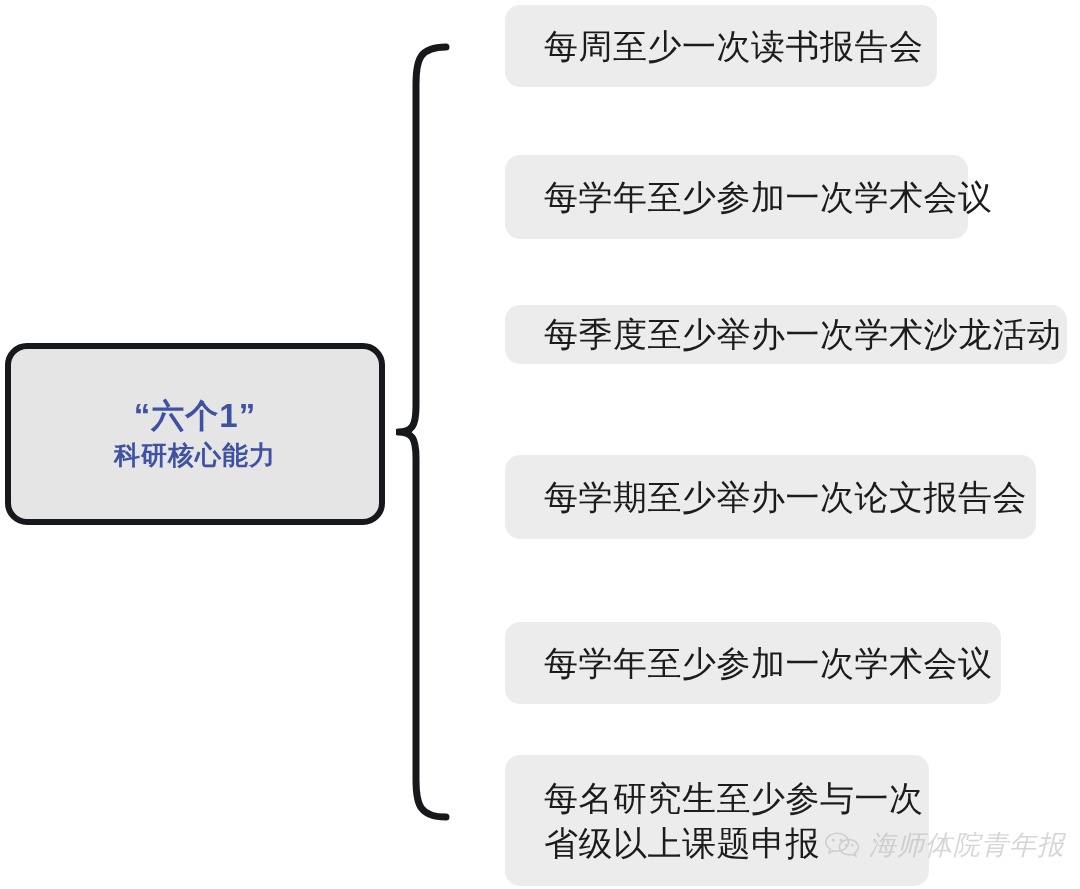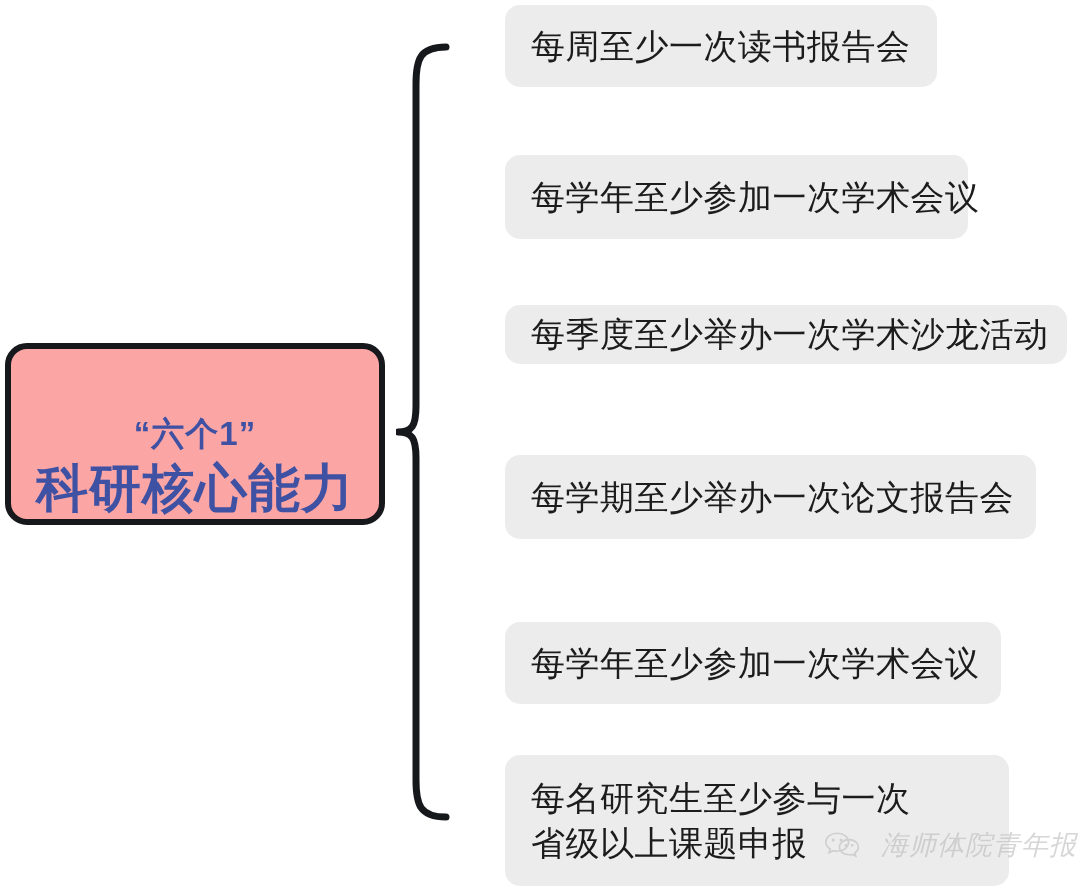--- a/index.html
+++ b/index.html
@@ -22,36 +22,36 @@
   
   .root-box {
     position: absolute;
     left: 5px;
     top: 343px;
     width: 380px;
     height: 182px;
     box-sizing: border-box;
     border: 6px solid #17181c;
     border-radius: 22px;
-    background: #fca5a5;
+    background: #e5e5e5;
     display: flex;
     flex-direction: column;
     align-items: center;
-    justify-content: flex-end;
+    justify-content: center;
   }
   .root-line {
     color: #3f51a3;
     font-weight: 700;
     letter-spacing: 1px;
     white-space: nowrap;
     line-height: 1.18;
     text-align: center;
   }
   .root-line-1 { font-size: 33px; }
-  .root-line-2 { font-size: 52px; margin-top: 4px; }
+  .root-line-2 { font-size: 26px; margin-top: 4px; }
 
   
   .brace-wrap {
     position: absolute;
     left: 396px;
     top: 28px;
     width: 110px;
     height: 810px;
   }
   .brace-wrap svg { display: block; }
@@ -59,55 +59,54 @@
   
   .pill {
     position: absolute;
     background: #ececec;
     border-radius: 15px;
     box-sizing: border-box;
     display: flex;
     flex-direction: column;
     align-items: flex-start;
     justify-content: center;
-    padding: 0 26px;
+    padding: 0 39px;
   }
   .pill-text {
     color: #1c1c1c;
     font-size: 34px;
     line-height: 1.32;
     white-space: nowrap;
     letter-spacing: 0.5px;
   }
 
   .pill-1 { left: 505px; top: 5px;   width: 432px; height: 82px; }
   .pill-2 { left: 505px; top: 155px; width: 463px; height: 84px; }
   .pill-3 { left: 505px; top: 305px; width: 562px; height: 59px; }
   .pill-4 { left: 505px; top: 455px; width: 531px; height: 84px; }
   .pill-5 { left: 505px; top: 607px; width: 496px; height: 82px; margin-top: 15px; }
-  .pill-6 { left: 505px; top: 755px; width: 504px; height: 131px; }
+  .pill-6 { left: 505px; top: 755px; width: 424px; height: 131px; }
 
   
   .watermark {
     position: absolute;
     left: 824px;
     top: 827px;
     display: flex;
     align-items: center;
     gap: 9px;
     opacity: 0.55;
     pointer-events: none;
   }
   .watermark-text {
     color: #b6b6b6;
     font-size: 27px;
     font-style: italic;
     white-space: nowrap;
     letter-spacing: 1px;
-    margin-left: 12px;
   }
   .wechat-icon { display: block; }
 </style>
 </head>
 <body>
 
 <div id="canvas">
 
   <div class="root-box">
     <div class="root-line root-line-1">“六个1”</div>

